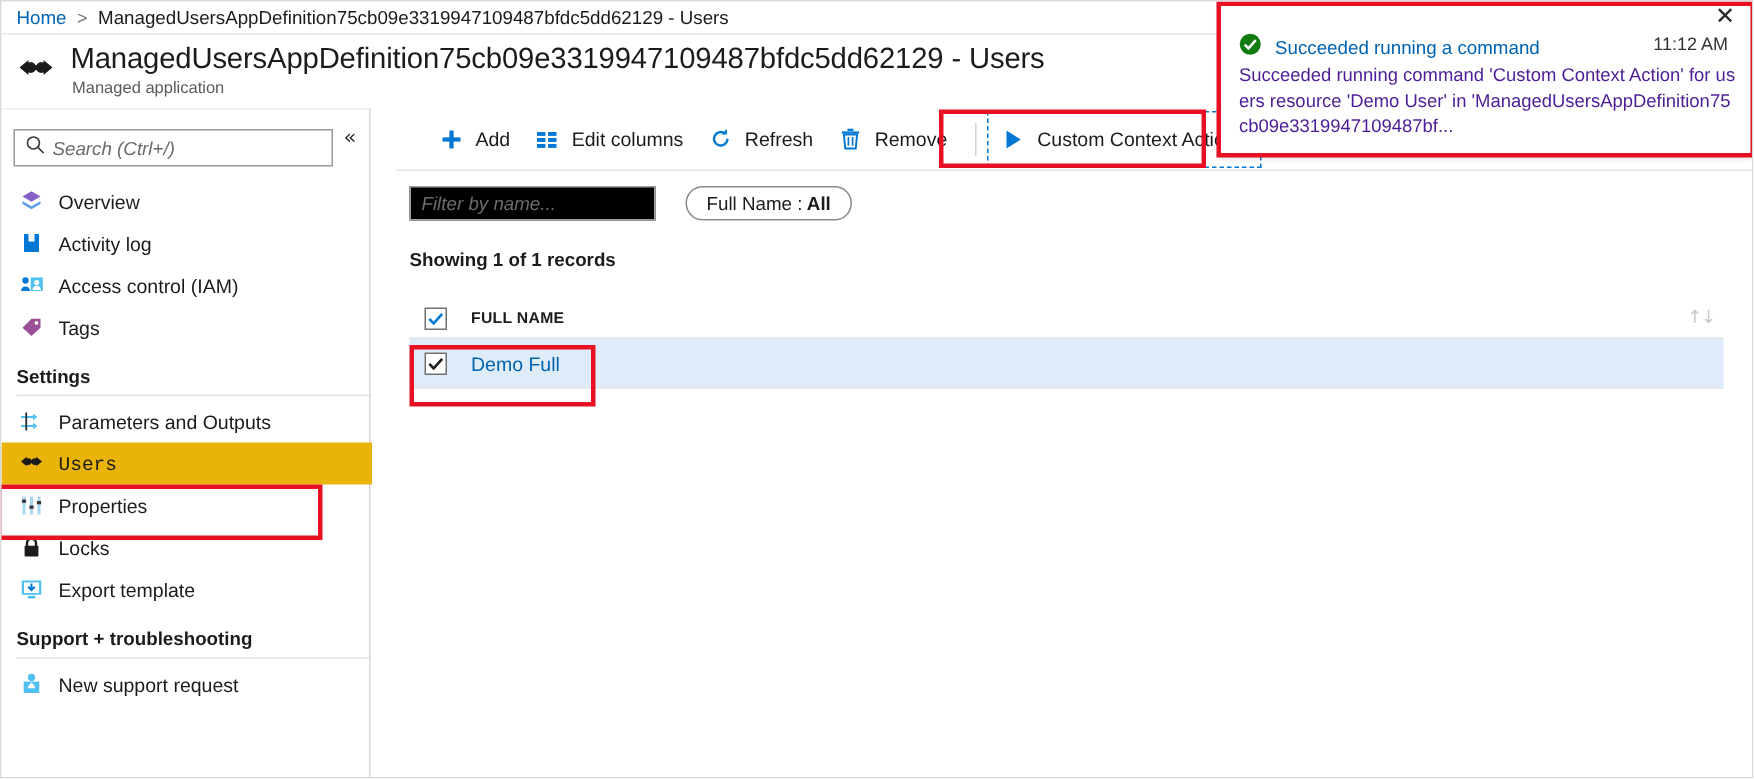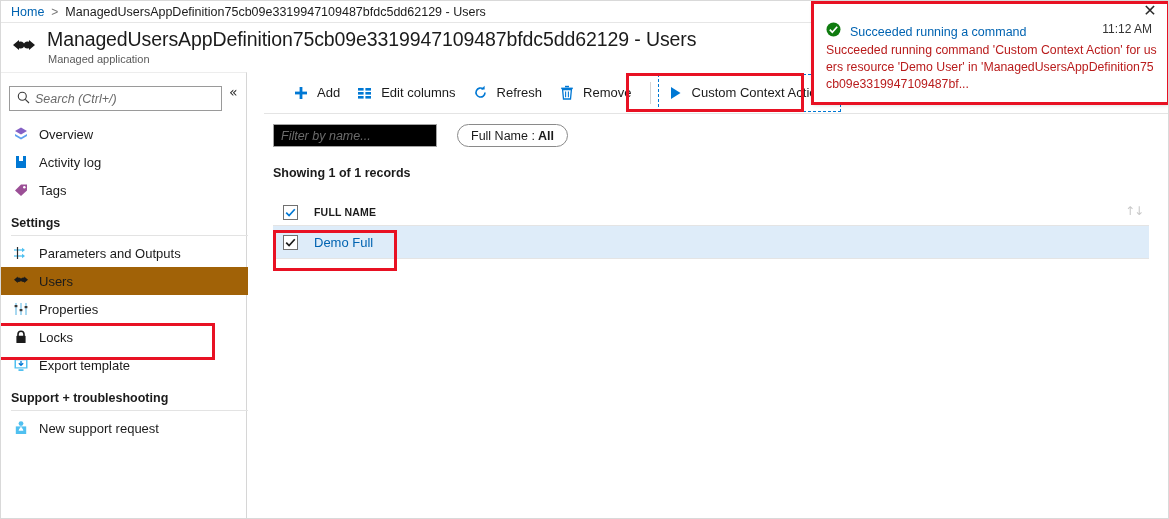--- a/index.html
+++ b/index.html
@@ -82,21 +82,21 @@
   }
 
   .nav-list { position: absolute; left: 0; top: 47px; width: 280px; }
   .nav-item {
     position: relative; display: flex; align-items: center;
     height: 28px; padding-left: 10px; cursor: pointer;
     font-size: 13px; color: #1b1b1b;
   }
   .nav-item .ico { width: 20px; height: 18px; flex: none; margin-right: 8px;
                    display: flex; align-items: center; justify-content: center; }
-  .nav-item.selected { background: #a16207; }
+  .nav-item.selected { background: #eab308; font-family: Liberation Mono, monospace; }
   .nav-section {
     font-size: 12.5px; font-weight: bold; color: #1b1b1b;
     padding: 12px 0 5px 10px;
   }
   .nav-divider { height: 1px; background: #e3e3e3; margin: 0 14px 3px 10px; }
 
   
   .cmdbar {
     position: absolute; left: 263px; top: 71px;
     width: 922px; height: 42px;
@@ -191,21 +191,21 @@
     font-size: 12.5px; color: #0063b1; margin-left: 9px;
     white-space: nowrap;
   }
   .toast-time {
     position: absolute; right: 4px; top: 0;
     font-size: 12px; color: #333333; white-space: nowrap;
   }
   .toast-body {
     position: absolute; left: 12px; top: 38px;
     width: 332px;
-    font-size: 12.3px; color: #b91c1c; line-height: 17px;
+    font-size: 12.3px; color: #4c1d95; line-height: 17px;
     word-break: break-all;
   }
   .toast-close {
     position: absolute; right: 3px; top: -2px;
     width: 18px; height: 18px; cursor: pointer;
     font-size: 16px; color: #2b2b2b; line-height: 16px;
     text-align: center; font-family: "DejaVu Sans", sans-serif;
     z-index: 30;
   }
 
@@ -269,20 +269,32 @@
       <div class="nav-item">
         <span class="ico">
           <svg width="16" height="16" viewBox="0 0 16 16">
             <rect x="3" y="2" width="10" height="12" fill="#0078d4"></rect>
             <rect x="6" y="2" width="4" height="5" fill="#ffffff"></rect>
           </svg>
         </span>
         <span>Activity log</span>
       </div>
 
+      <div class="nav-item">
+        <span class="ico">
+          <svg width="16" height="16" viewBox="0 0 16 16">
+            <circle cx="4" cy="5" r="2.1" fill="#0078d4"></circle>
+            <path d="M1 12 a3 3 0 0 1 6 0 z" fill="#0078d4"></path>
+            <rect x="7.5" y="3" width="8" height="9" fill="#50c0f0"></rect>
+            <circle cx="11.5" cy="6.3" r="1.7" fill="#ffffff"></circle>
+            <path d="M8.6 11.4 a2.9 2.9 0 0 1 5.8 0 z" fill="#ffffff"></path>
+          </svg>
+        </span>
+        <span>Access control (IAM)</span>
+      </div>
 
       <div class="nav-item">
         <span class="ico">
           <svg width="16" height="16" viewBox="0 0 16 16">
             <path d="M2 8.5 L8 2.5 L14 2.5 L14 8.5 L8 14 Z" fill="#9b4f96"></path>
             <circle cx="11.3" cy="5.3" r="1.25" fill="#ffffff"></circle>
           </svg>
         </span>
         <span>Tags</span>
       </div>

